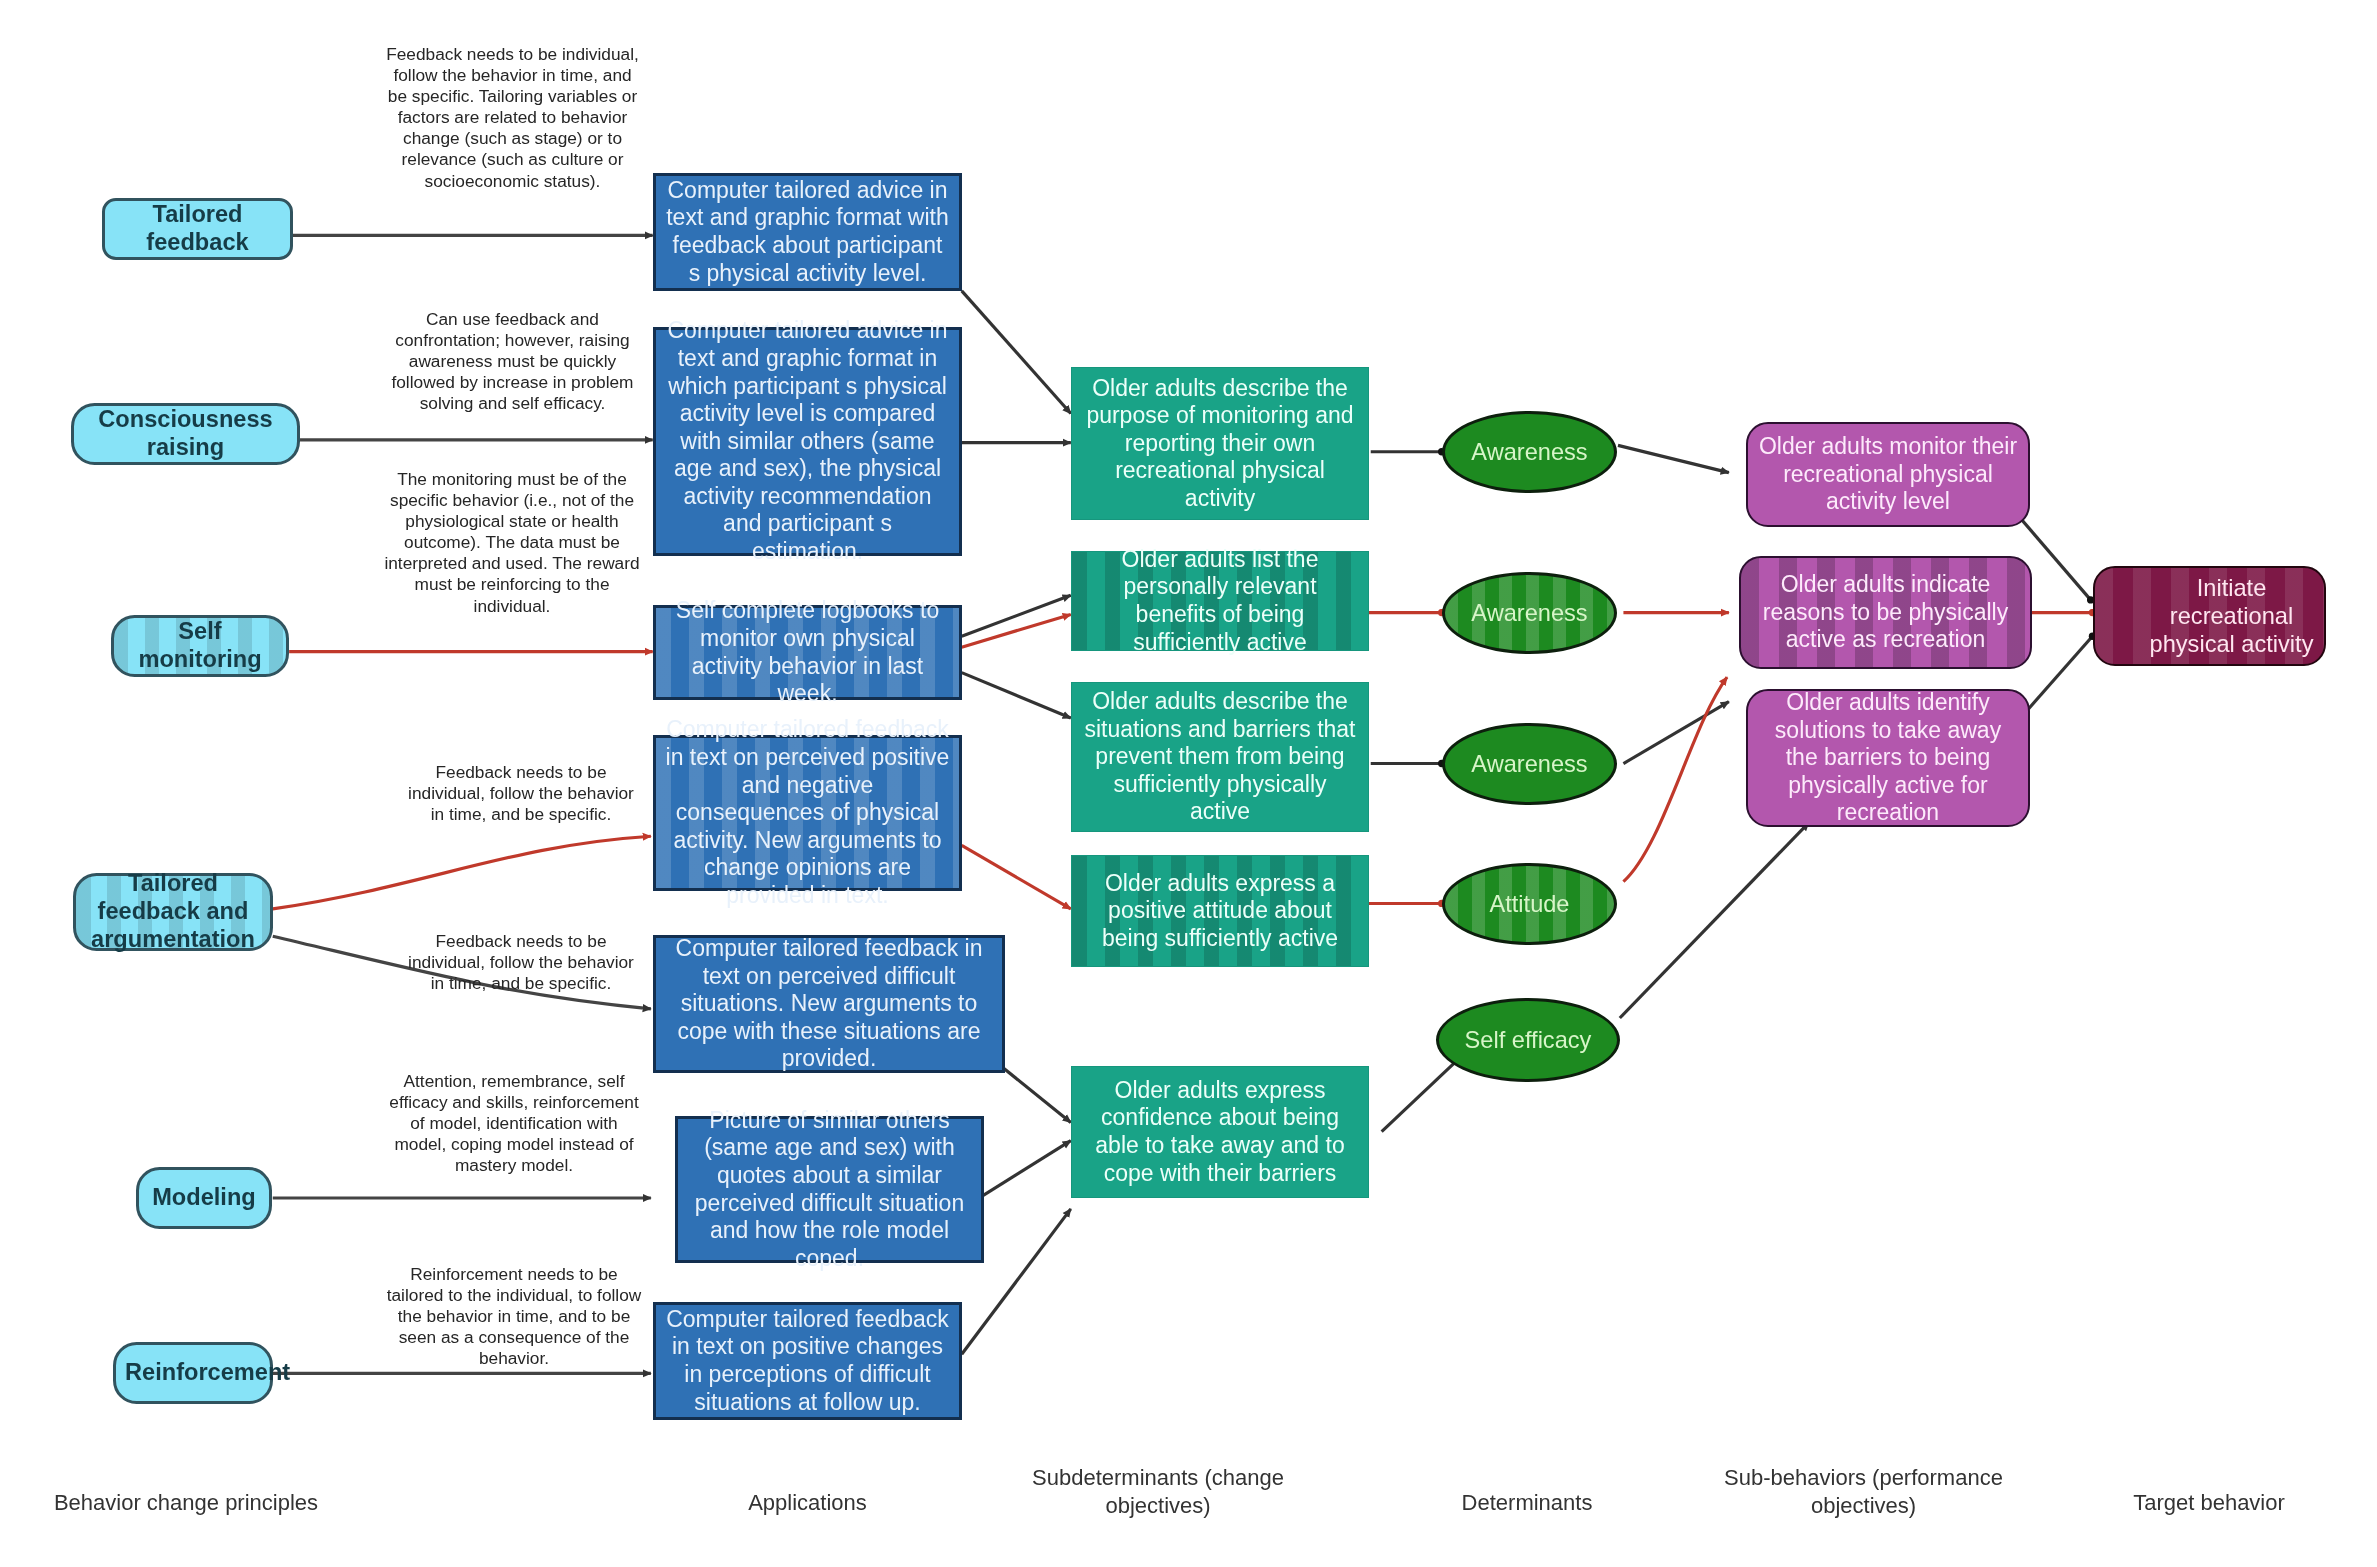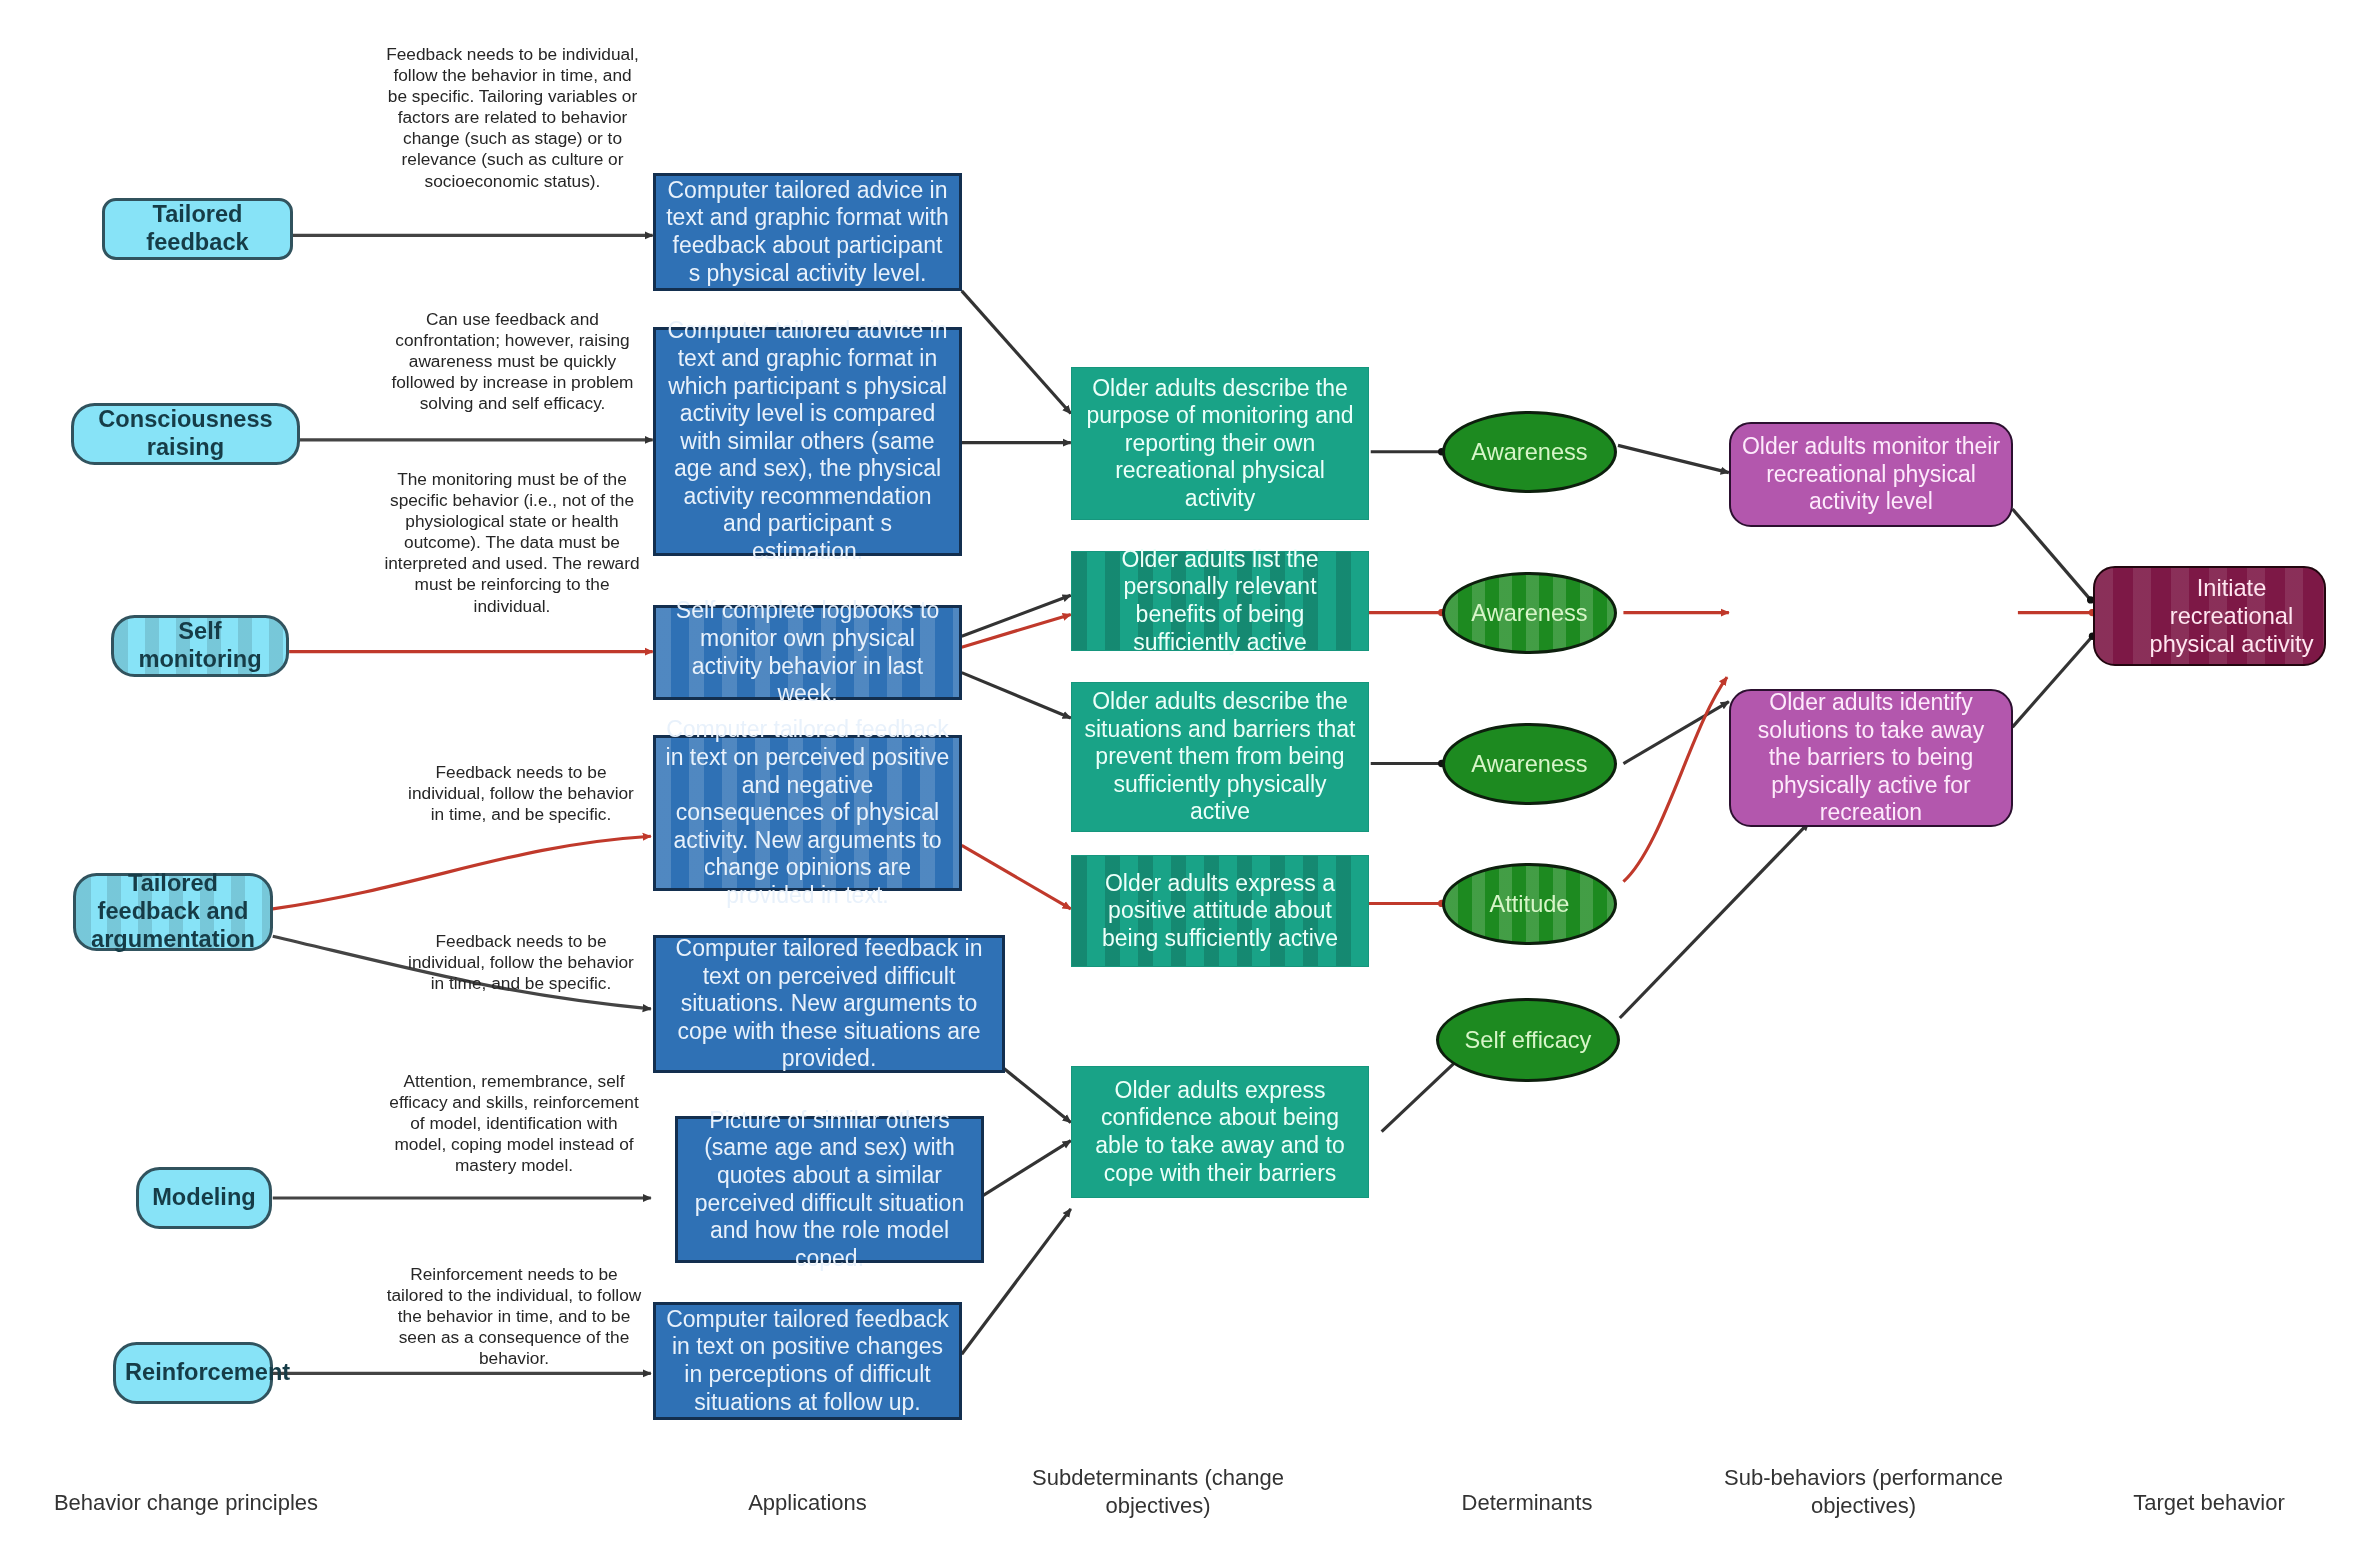--- a/index.html
+++ b/index.html
@@ -43,21 +43,21 @@
                color:#d7f5c8;font-size:23.6px;}
   .determinant.striped{
       background-image:repeating-linear-gradient(90deg,
         rgba(255,255,255,0.17) 0px, rgba(255,255,255,0.17) 12.7px,
         rgba(255,255,255,0) 12.7px, rgba(255,255,255,0) 27px);
       background-color:#1d8a20;}
 
   
   .subbehavior{background:#b martial;}
   .subbehavior{background:#b357ad;border:2.7px solid #2c1030;border-radius:22px;
-               color:#fdeafb;font-size:23px;line-height:1.20;}
+               color:#fdeafb;font-size:23px;line-height:1.20;margin-left:17px;}
   .subbehavior.striped{
       background-image:repeating-linear-gradient(90deg,
         rgba(0,0,0,0.20) 0px, rgba(0,0,0,0.20) 18px,
         rgba(0,0,0,0) 18px, rgba(0,0,0,0) 38px);
       background-color:#b357ad;}
 
   
   .target{background:#7d1846;border:2.7px solid #22060f;border-radius:22px;
           color:#ffe6f0;font-size:23.6px;line-height:1.20;padding-left:44px;}
   .target.striped{
@@ -210,20 +210,23 @@
   <div class="node determinant striped" style="left:1442px;top:863px;width:175px;height:82px;">
     <span>Attitude</span>
   </div>
   <div class="node determinant" style="left:1436px;top:998px;width:184px;height:84px;">
     <span>Self efficacy</span>
   </div>
 
   <div class="node subbehavior" style="left:1729px;top:422px;width:284px;height:105px;">
     <span>Older adults monitor their recreational physical activity level</span>
   </div>
+  <div class="node subbehavior striped" style="left:1722px;top:556px;width:293px;height:113px;">
+    <span>Older adults indicate reasons to be physically active as recreation</span>
+  </div>
   <div class="node subbehavior" style="left:1729px;top:689px;width:284px;height:138px;">
     <span>Older adults identify solutions to take away the barriers to being physically active for recreation</span>
   </div>
 
   <div class="node target striped" style="left:2093px;top:566px;width:233px;height:100px;">
     <span>Initiate recreational physical activity</span>
   </div>
 
   <div class="caption" style="left:27px;top:1489px;width:318px;">Behavior change principles</div>
   <div class="caption" style="left:653px;top:1489px;width:309px;">Applications</div>

